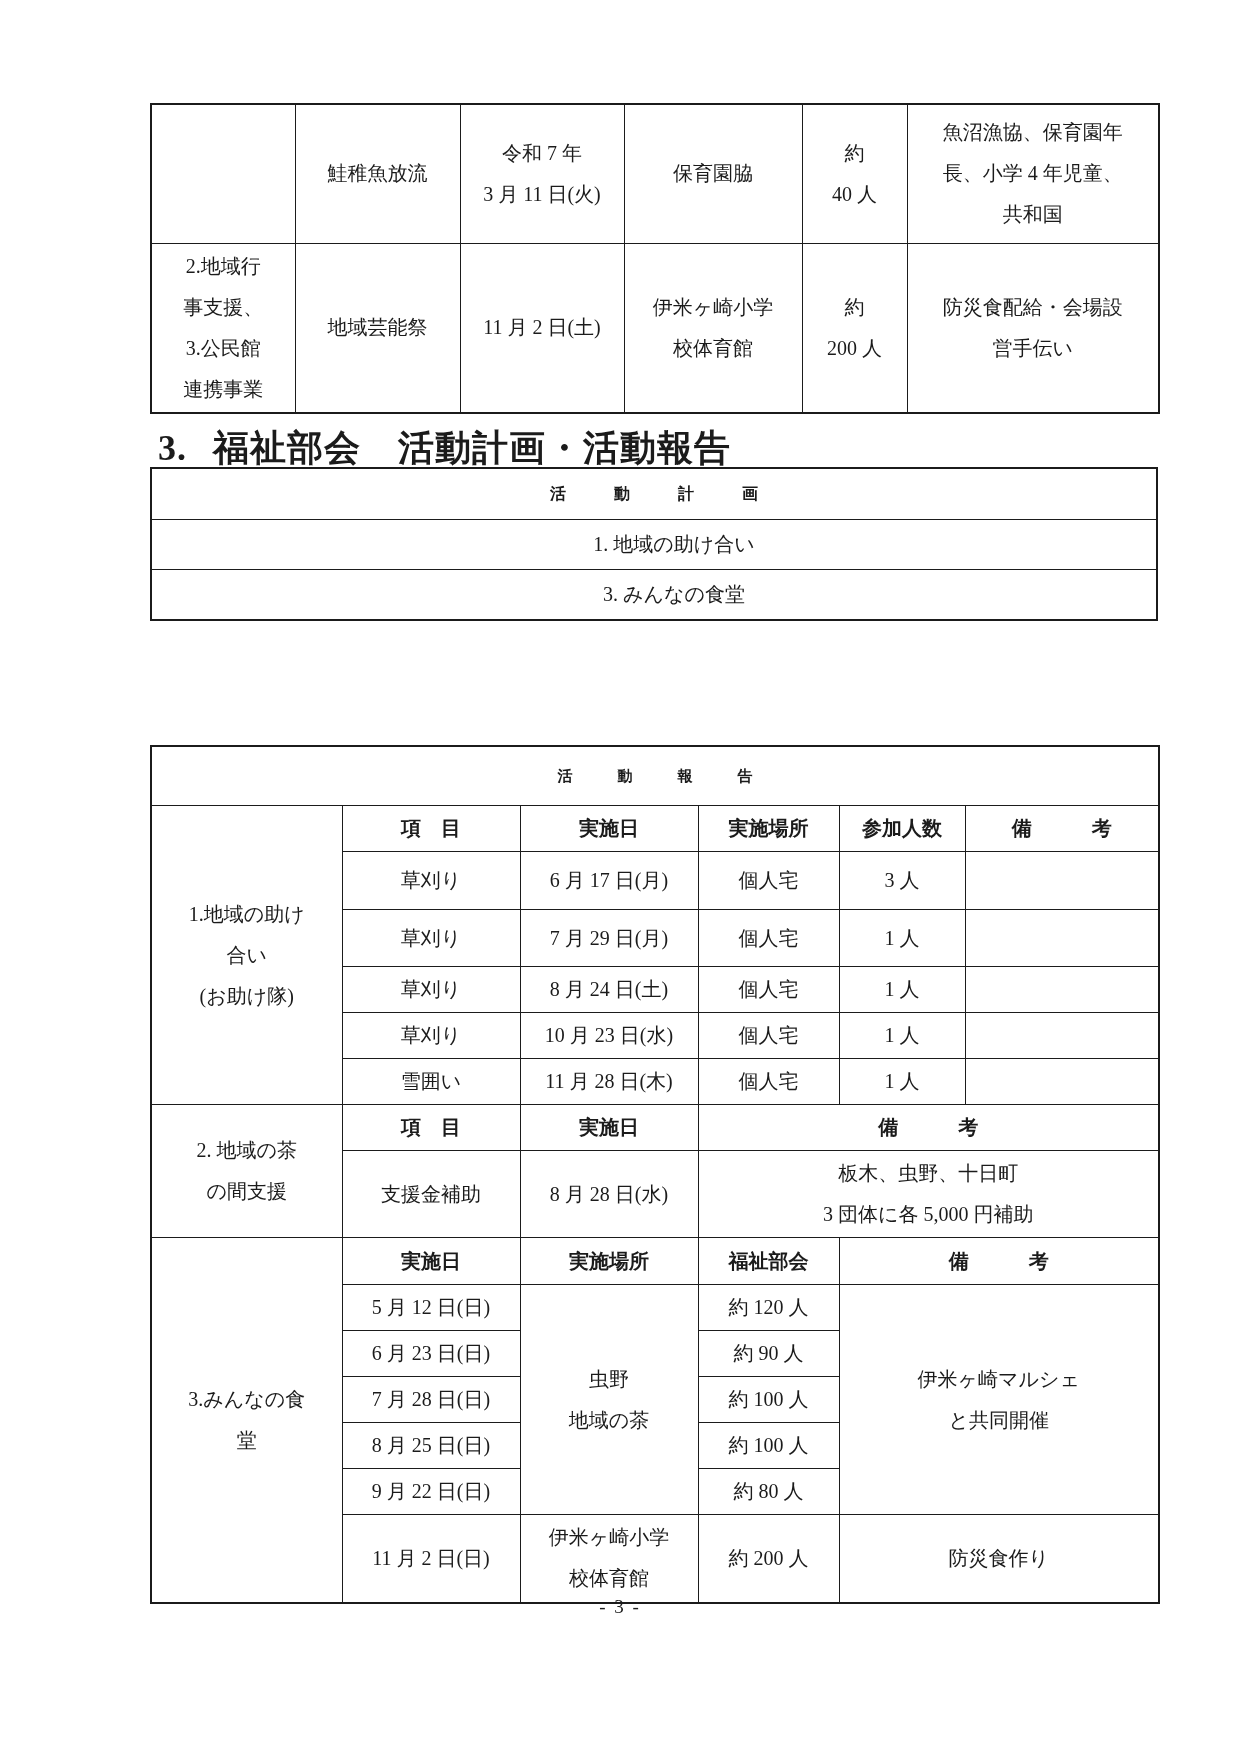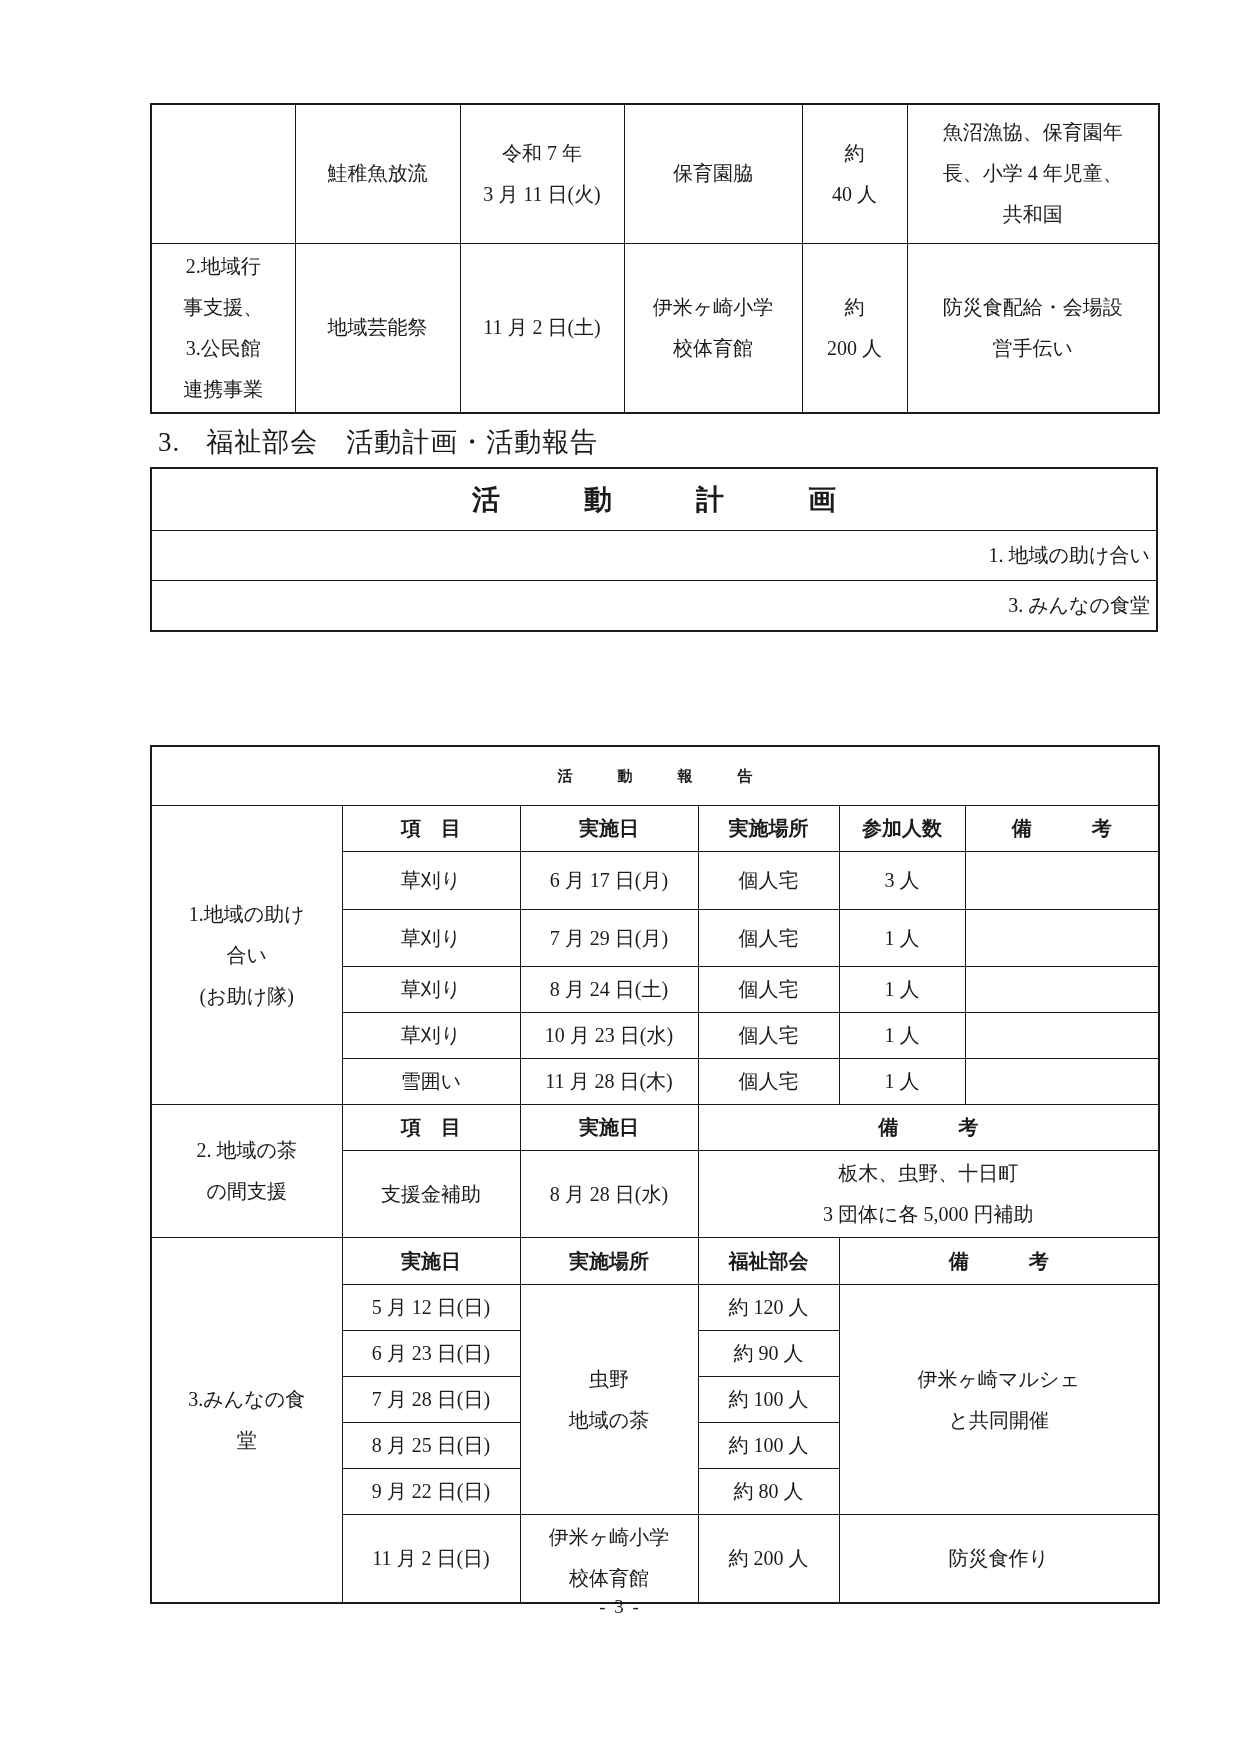--- a/index.html
+++ b/index.html
@@ -41,32 +41,32 @@
   
   .carryover { position: absolute; top: 103px; left: 0; }
   .carryover .r1 { height: 139px; }
   .carryover .r2 { height: 150px; }
 
   
   .heading {
     position: absolute;
     top: 424px;
     left: 8px;
-    font-size: 27px;
-    font-weight: normal;
+    font-size: 36px;
+    font-weight: bold;
     letter-spacing: 1px;
   }
   .heading .num { margin-right: 26px; }
 
   
   .plan { position: absolute; top: 467px; left: 0; }
-  .plan .hrow td { height: 46px; font-weight: bold; font-size: 28px; }
+  .plan .hrow td { height: 46px; font-weight: bold; font-size: 16px; }
   .plan .irow td {
     height: 45px;
-    text-align: right;
+    text-align: center;
     padding-left: 46px;
   }
 
   
   .report { position: absolute; top: 745px; left: 0; }
   .report .hrow td { height: 54px; font-weight: bold; font-size: 15px; }
   .hdrcell { font-weight: bold; }
   .rh43 { height: 43px; }
   .rh58 { height: 58px; }
   .rh57 { height: 57px; }

